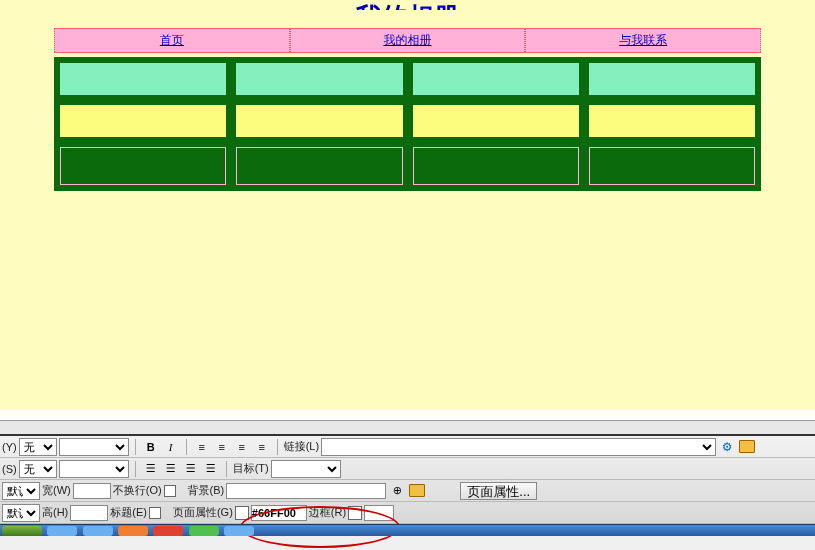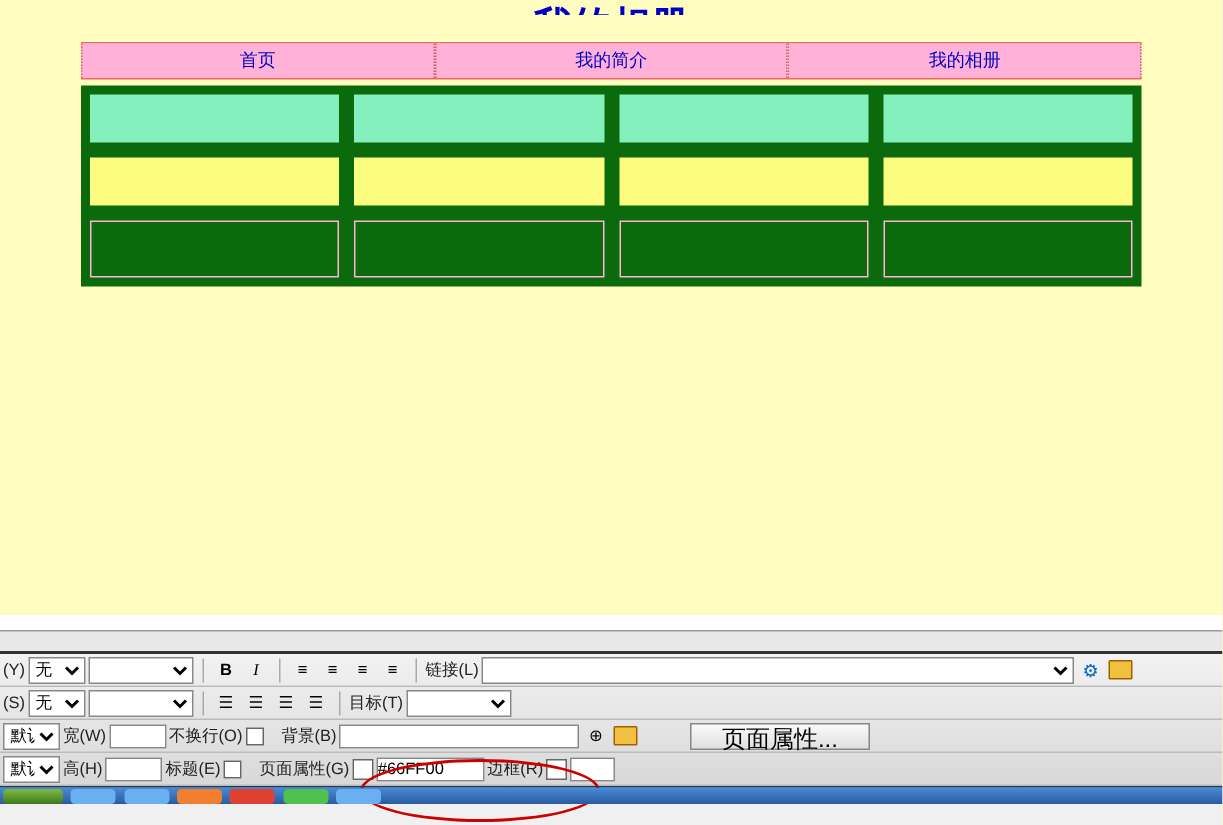--- a/index.html
+++ b/index.html
@@ -1,61 +1,61 @@
 <!DOCTYPE html>
 <html><head>
   <meta charset="utf-8">
   <style>
     * { box-sizing: border-box; margin: 0; padding: 0; }
     body { width: 815px; height: 550px; background: #f0f0f0; font-family: Arial, sans-serif; font-size: 12px; overflow: hidden; }
     .canvas { background: #fffcbf; height: 410px; padding-top: 0px; position: relative; }
     .page-title { text-align: center; color: #0000c5; font-size: 26px; font-weight: bold; margin-bottom: 18px; padding-top: 0; overflow: hidden; height: 10px; }
-    .nav-bar { display: flex; margin: 0 54px; border-top: 1px solid #e66; border-bottom: 1px solid #e66; }
+    .nav-bar { display: flex; margin: 0 54px; border-top: 1px solid #e66; border-bottom: 1px solid #e66; text-decoration: underline; }
     .nav-item { flex: 1; background: #ffb1d8; text-align: center; padding: 3px 0; color: #0000c5; font-size: 12px; border-left: 1px dotted #c66; border-right: 1px dotted #c66; cursor: pointer; }
     .grid-wrap { margin: 4px 54px 0; background: #0b6a0b; padding: 6px; }
     .grid-row { display: flex; gap: 10px; }
     .grid-cell { flex: 1; height: 32px; }
     .row1 .grid-cell { background: #84f0be; margin-bottom: 10px; }
     .row2 .grid-cell { background: #fcfc7e; margin-bottom: 10px; }
     .row3 .grid-cell { background: #0b6a0b; border: 1px solid #ffb1d8; height: 38px; }
     .gap-strip { height: 10px; background: #fff; }
     .scroll-strip { height: 14px; background: #e8e8e8; border-top: 1px solid #999; }
     .toolbar-area { border-top: 2px solid #333; background: linear-gradient(#f2f2f2,#d8d8d8); }
     .tool-row { display: flex; align-items: center; height: 22px; border-bottom: 1px solid #bbb; padding: 0 2px; gap: 2px; white-space: nowrap; }
     .lbl { font-size: 11px; color: #222; }
     .combo { border: 1px solid #888; background: #fff; height: 18px; font-size: 11px; }
     .combo-short { width: 38px; }
     .combo-mid { width: 70px; }
     .combo-long { width: 395px; }
     .tool-input { border: 1px solid #888; background: #fff; height: 16px; font-size: 11px; }
     .tinp-48 { width: 38px; }
-    .tinp-56 { width: 72px; }
+    .tinp-56 { width: 56px; font-weight: bold; }
     .tinp-30 { width: 30px; }
     .divider { width: 1px; height: 16px; background: #aaa; margin: 0 4px; }
     .icon-btn { width: 18px; height: 16px; display: inline-flex; align-items: center; justify-content: center; font-size: 11px; cursor: pointer; }
     .icon-btn.bold { font-weight: bold; }
     .icon-btn.italic { font-style: italic; font-family: serif; }
     .color-swatch { width: 14px; height: 14px; border: 1px solid #666; background: #fff; display: inline-block; vertical-align: middle; }
     .folder-icon { width: 16px; height: 13px; background: #f0c040; border: 1px solid #a06000; border-radius: 1px; display: inline-block; }
     .link-icon { color: #0066cc; font-size: 12px; }
-    .props-btn { border: 1px solid #888; background: linear-gradient(#fafafa,#e0e0e0); height: 18px; padding: 0 20px; font-size: 16px; cursor: pointer; }
+    .props-btn { border: 1px solid #888; background: linear-gradient(#fafafa,#e0e0e0); height: 18px; padding: 0 6px; font-size: 13px; cursor: pointer; }
     .checkbox { width: 12px; height: 12px; border: 1px solid #666; background: #fff; display: inline-block; vertical-align: middle; }
     .red-ellipse { position: absolute; border: 2px solid #cc0000; border-radius: 50%; width: 160px; height: 42px; left: 240px; top: 506px; pointer-events: none; }
     .taskbar { height: 12px; background: linear-gradient(#4a8bd6,#2a5ba0); border-top: 1px solid #1a3a60; position: relative; }
     .tb-seg { display:inline-block; height:10px; margin-top:1px; margin-left:2px; border-radius:3px; }
   </style>
 </head>
 <body>
 
 <div class="canvas">
   <div class="page-title">我的相册</div>
   <div class="nav-bar">
     <div class="nav-item">首页</div>
-    <div class="nav-item">我的简介</div>
     <div class="nav-item">我的相册</div>
+    <div class="nav-item">与我联系</div>
   </div>
   <div class="grid-wrap">
     <div class="grid-row row1">
       <div class="grid-cell"></div>
       <div class="grid-cell"></div>
       <div class="grid-cell"></div>
       <div class="grid-cell"></div>
     </div>
     <div class="grid-row row2">
       <div class="grid-cell"></div>

